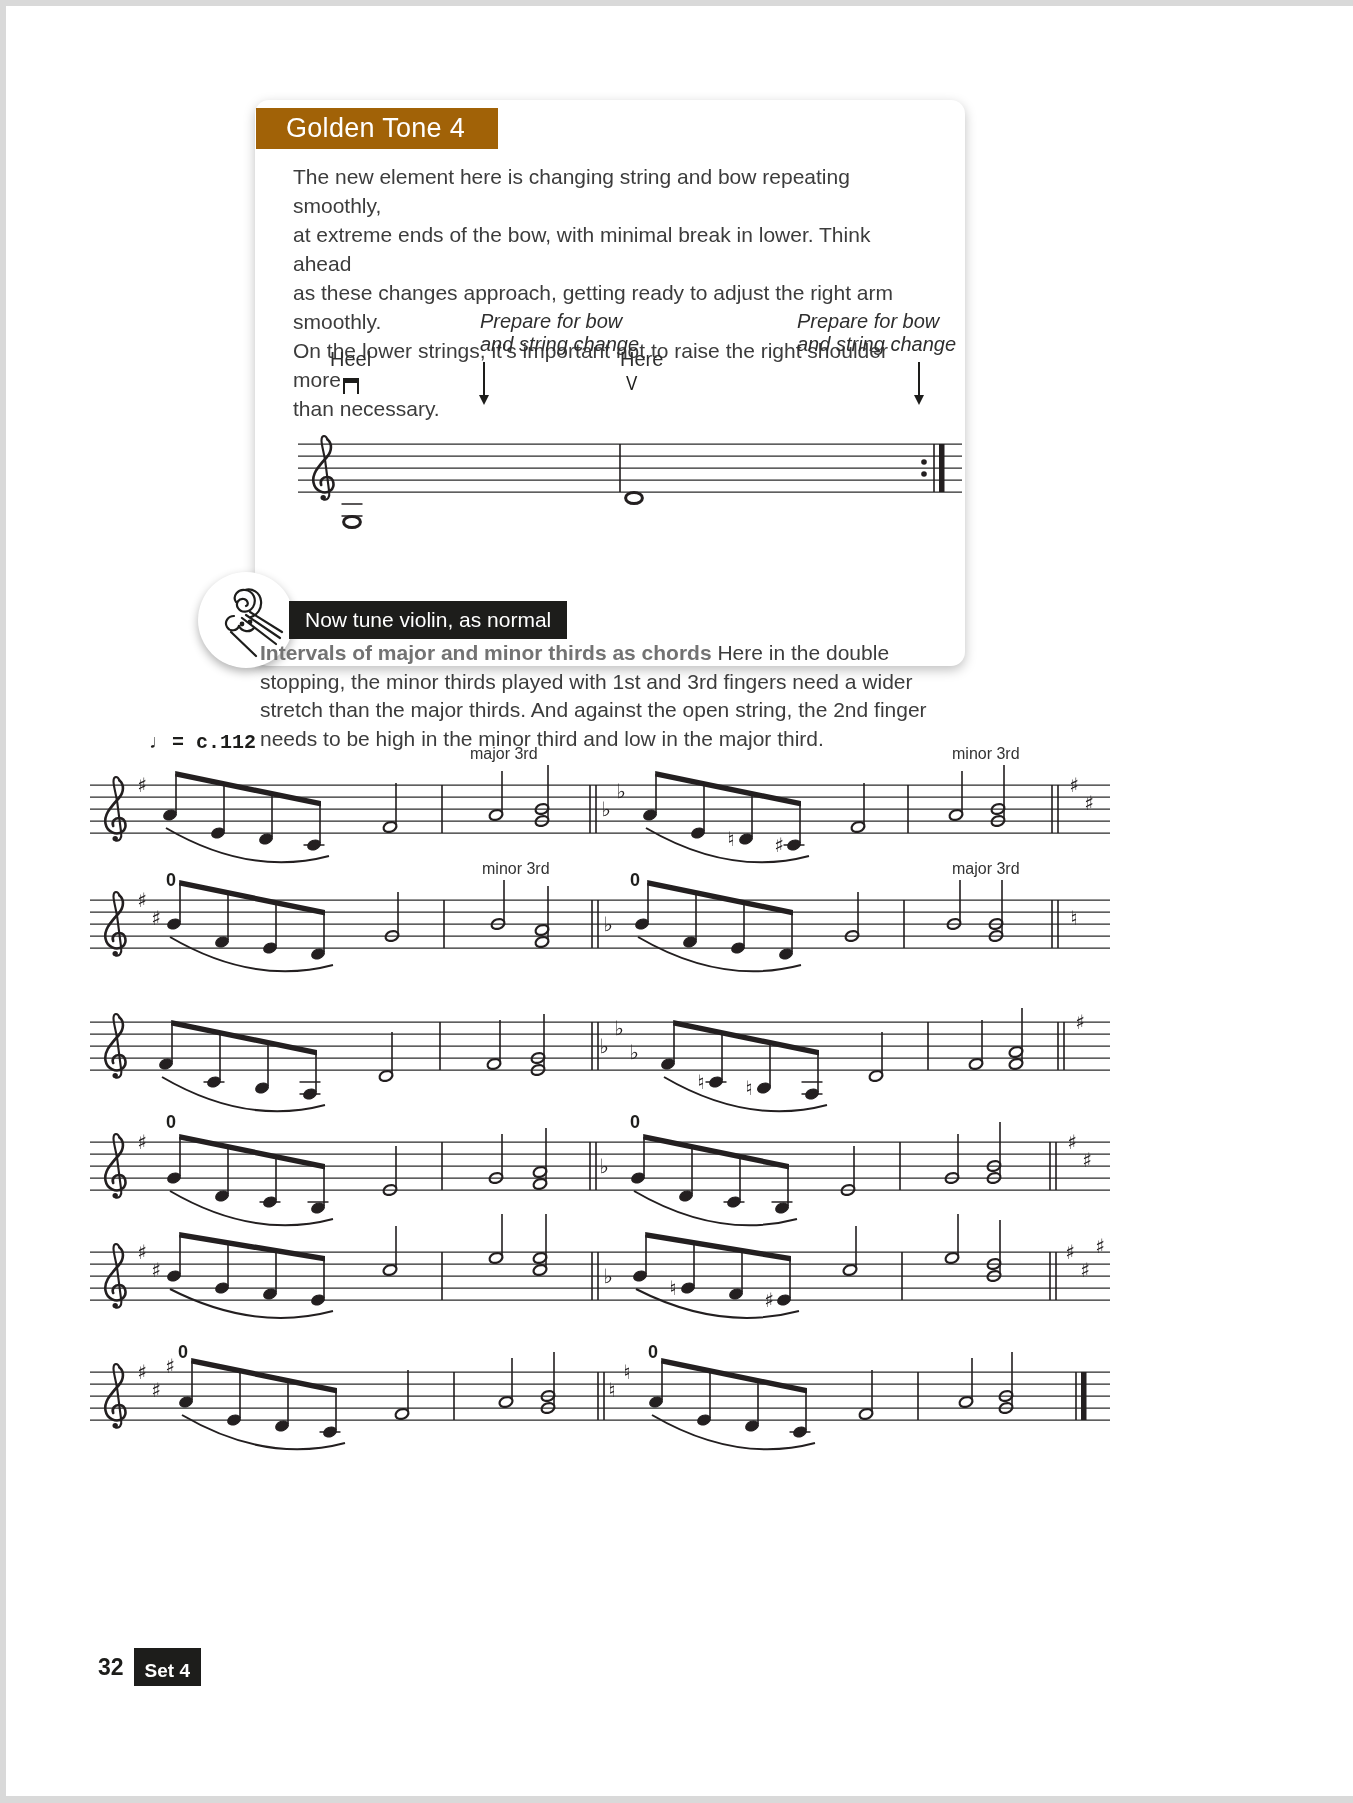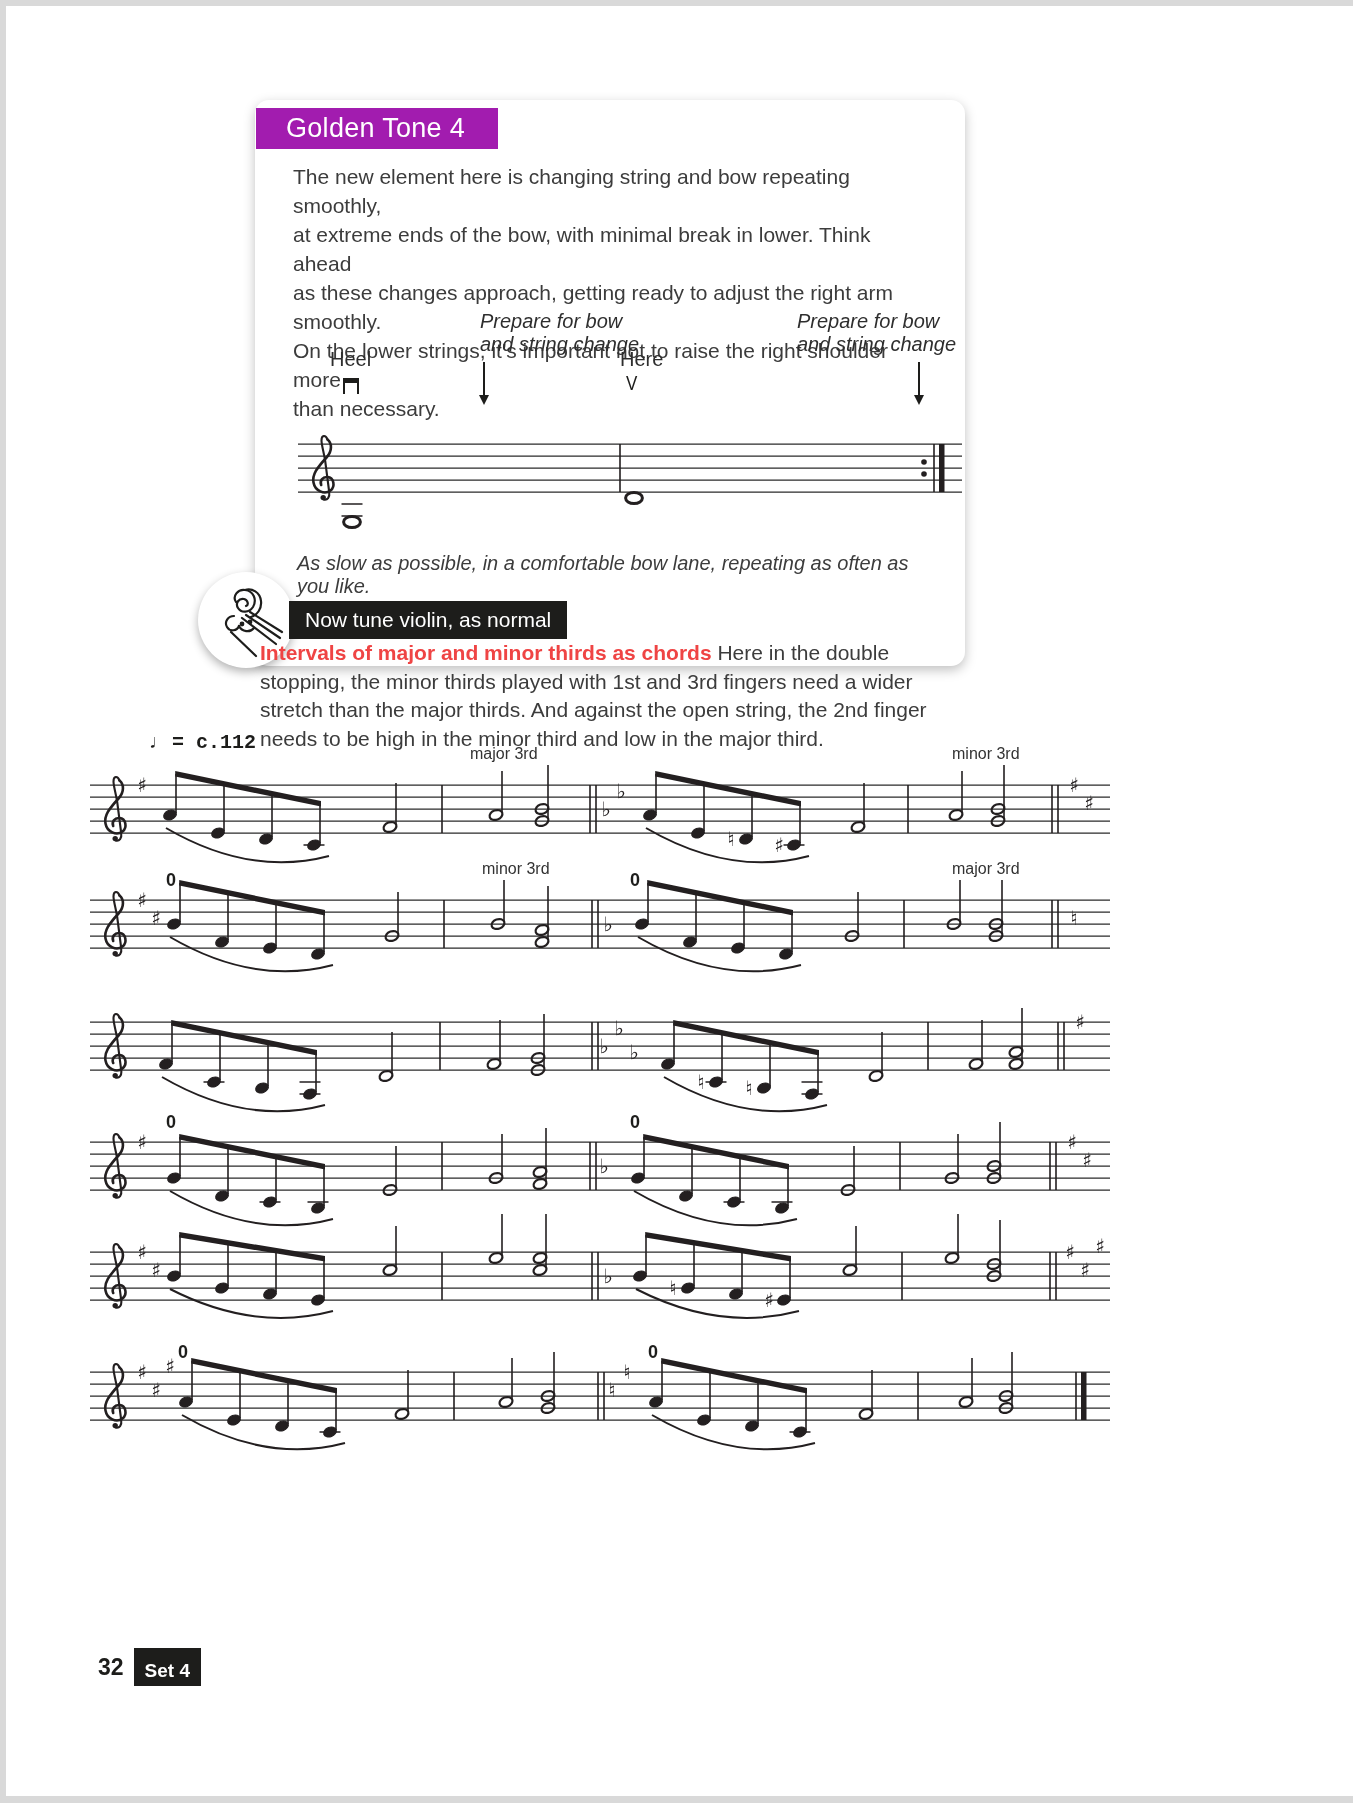--- a/index.html
+++ b/index.html
@@ -6,21 +6,21 @@
   .page{position:relative;width:1353px;height:1803px;background:#ffffff;overflow:hidden;
         font-family:"Liberation Sans","DejaVu Sans",sans-serif;color:#3a3a3a;}
   .edge{position:absolute;background:#d9d9d9;}
   .edge.top{left:0;top:0;width:100%;height:6px;}
   .edge.left{left:0;top:0;width:6px;height:100%;}
   .edge.bottom{left:0;bottom:0;width:100%;height:7px;}
 
   
   .card{position:absolute;left:255px;top:100px;width:710px;height:566px;background:#ffffff;
         border-radius:14px;box-shadow:0 4px 12px rgba(0,0,0,.25);}
-  .card-title{position:absolute;left:1px;top:8px;width:212px;height:41px;background:#a21caf;
+  .card-title{position:absolute;left:1px;top:8px;width:212px;height:41px;background:#a16207;
         color:#ffffff;font-size:27px;line-height:41px;padding-left:30px;letter-spacing:.3px;}
   .card-par{position:absolute;left:38px;top:62px;width:640px;font-size:21px;line-height:29px;color:#3c3c3c;}
   .card-par span{display:block;}
 
   .anno{position:absolute;font-size:20px;color:#2e2e2e;}
   .anno.it{font-style:italic;line-height:23px;}
   .downbow{position:absolute;width:12px;height:11px;border-top:5px solid #1d1d1b;
         border-left:2.5px solid #1d1d1b;border-right:2.5px solid #1d1d1b;}
   .upbow{position:absolute;font-size:17px;font-weight:400;color:#1d1d1b;transform:scaleY(1.15);}
   .darrow{position:absolute;width:2px;background:#1d1d1b;}
@@ -29,21 +29,21 @@
   .caption{position:absolute;left:42px;top:452px;width:640px;font-style:italic;font-size:20px;color:#3c3c3c;}
 
   
   .scroll-circle{position:absolute;left:198px;top:572px;width:96px;height:96px;border-radius:50%;
         background:#ffffff;box-shadow:0 4px 10px rgba(0,0,0,.3);}
   .tune-badge{position:absolute;left:289px;top:601px;height:38px;background:#1d1d1b;color:#ffffff;
         font-size:21px;line-height:38px;padding:0 16px;white-space:nowrap;}
 
   
   .intervals{position:absolute;left:260px;top:618px;width:700px;font-size:21px;line-height:28.5px;color:#3c3c3c;}
-  .intervals b{color:#ef4444;margin-top:47px;}
+  .intervals b{color:#737373;margin-top:47px;}
 
   
   .system{position:absolute;left:90px;width:1030px;height:150px;}
   .system svg{position:absolute;left:0;top:14px;}
   .mlabel{position:absolute;top:16px;font-size:16px;color:#333;}
   .fing0{position:absolute;top:26px;font-size:18px;font-weight:bold;color:#1d1d1b;}
   .tempo{position:absolute;top:2px;font-size:20px;font-weight:bold;color:#1d1d1b;
         font-family:Liberation Mono, monospace;}
 
   
@@ -102,21 +102,20 @@
         <line x1="43.5" y1="114" x2="64.5" y2="114" stroke="#231f20" stroke-width="1.5"></line>
         <ellipse cx="54" cy="120" rx="8.4" ry="5.6" fill="none" stroke="#231f20" stroke-width="3"></ellipse>
         <line x1="322" y1="42" x2="322" y2="90" stroke="#231f20" stroke-width="1.6"></line>
         <ellipse cx="336" cy="96" rx="8.4" ry="5.6" fill="none" stroke="#231f20" stroke-width="3"></ellipse>
         <circle cx="626" cy="60" r="2.8" fill="#231f20"></circle>
         <circle cx="626" cy="72" r="2.8" fill="#231f20"></circle>
         <line x1="636" y1="42" x2="636" y2="90" stroke="#231f20" stroke-width="1.6"></line>
         <rect x="641" y="42" width="5.5" height="48" fill="#231f20"></rect>
       </svg>
 
-    <div class="caption">As slow as possible, in a comfortable bow lane, repeating as often as you like.</div>
   </div>
 
   <div class="scroll-circle">
     <svg width="96" height="96" viewBox="0 0 96 96">
       <g fill="none" stroke="#1d1d1b" stroke-width="2.2" stroke-linecap="round">
         <path d="M38 30 C34 24 40 17 47 18 C56 19 59 28 55 35 C51 41 43 41 40 36 C37 31 41 26 46 27 C50 28 51 33 48 34"></path>
         <path d="M47 18 C54 16 62 20 63 29 C64 37 59 43 53 45"></path>
         <path d="M36 44 C30 44 26 50 29 55 C32 60 39 59 41 54"></path>
         <path d="M41 54 C44 60 52 61 56 56"></path>
         <path d="M44 46 L78 72"></path>

